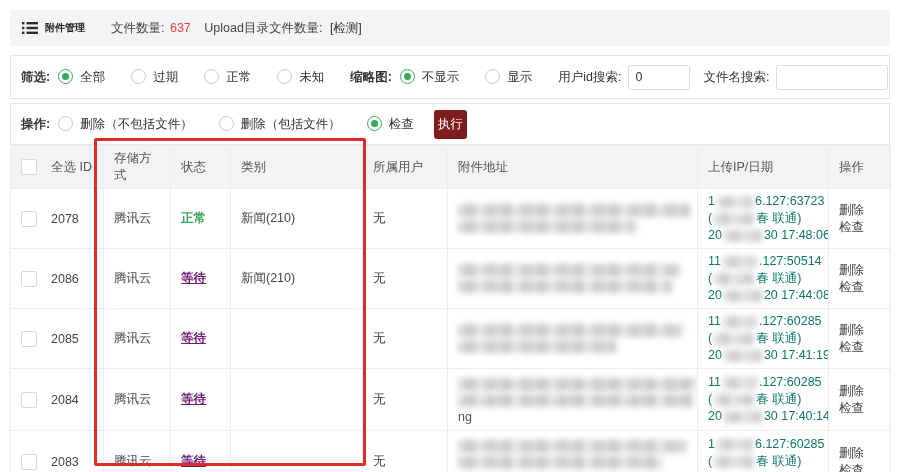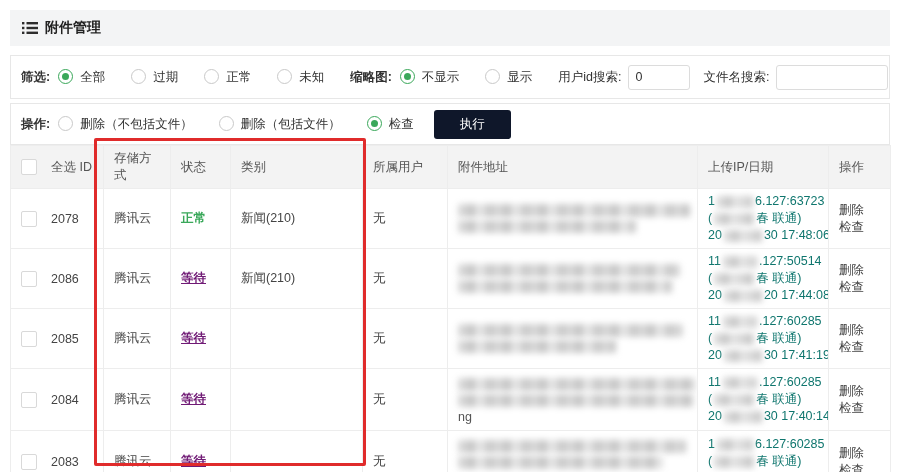--- a/index.html
+++ b/index.html
@@ -7,21 +7,21 @@
     width:900px;height:472px;overflow:hidden;background:#fff;
     font-family:"Liberation Sans","DejaVu Sans",sans-serif;
     font-size:12.5px;color:#333;position:relative;
   }
   
   .topbar{
     position:absolute;left:10px;top:10px;right:10px;height:36px;
     background:#f3f4f5;display:flex;align-items:center;padding:0 12px;box-sizing:border-box;
   }
   .topbar .icon{display:inline-flex;margin-right:7px;}
-  .topbar .title{font-weight:bold;font-size:14px;color:#222;margin-right:26px;}
+  .topbar .title{font-weight:bold;font-size:10px;color:#222;margin-right:26px;}
   .topbar .meta{color:#444;}
   .topbar .meta .red{color:#e0443e;margin:0 6px 0 2px;}
   .topbar .meta .lbl2{margin-left:4px;}
   .topbar .detect{color:#333;cursor:pointer;margin-left:4px;}
   
   .bar{
     position:absolute;left:10px;right:10px;box-sizing:border-box;
     border:1px solid #e7e7e7;background:#fff;display:flex;align-items:center;
     padding:0 10px;
   }
@@ -40,22 +40,22 @@
   .rl{color:#333;}
   .fld-label{color:#333;white-space:nowrap;margin-right:6px;}
   .tin{
     border:1px solid #dcdcdc;border-radius:3px;height:25px;box-sizing:border-box;
     padding:0 7px;font-size:12.5px;color:#333;outline:none;background:#fff;
     font-family:"Liberation Sans","DejaVu Sans",sans-serif;
   }
   .w-userid{width:62px;margin-right:14px;}
   .w-fname{width:112px;margin-right:14px;}
   .btn{
-    background:#0f172a;color:#fff;border:none;border-radius:3px;
-    padding:6px 26px;font-size:12.5px;cursor:pointer;margin-left:10px;white-space:nowrap;
+    background:#7f1d1d;color:#fff;border:none;border-radius:3px;
+    padding:6px 4px;font-size:12.5px;cursor:pointer;margin-left:10px;white-space:nowrap;
     font-family:"Liberation Sans","DejaVu Sans",sans-serif;
   }
   
   table.grid{
     position:absolute;left:10px;top:145px;width:880px;
     border-collapse:collapse;table-layout:fixed;font-size:12.5px;color:#444;
   }
   .grid th,.grid td{
     border:1px solid #ededed;text-align:left;font-weight:normal;
     padding:4px 10px;vertical-align:middle;box-sizing:border-box;overflow:hidden;
@@ -101,20 +101,26 @@
       <rect x="0" y="1" width="2.4" height="2.4"></rect>
           <rect x="4.5" y="1" width="11.5" height="2.4"></rect>
       <rect x="0" y="5.8" width="2.4" height="2.4"></rect>
           <rect x="4.5" y="5.8" width="11.5" height="2.4"></rect>
       <rect x="0" y="10.6" width="2.4" height="2.4"></rect>
           <rect x="4.5" y="10.6" width="11.5" height="2.4"></rect>
     </g>
       </svg>
   </span>
   <span class="title">附件管理</span>
+  <span class="meta">
+    <span>文件数量:</span>
+    <span class="red">637</span>
+    <span class="lbl2">Upload目录文件数量:</span>
+    <span class="detect">[检测]</span>
+  </span>
 </div>
 
 <div class="bar filter-bar">
   <span class="blabel">筛选:</span>
   <label class="radio">
     <span class="rb on"></span>
     <span class="rl">全部</span>
   </label>
   <label class="radio">
     <span class="rb"></span>

